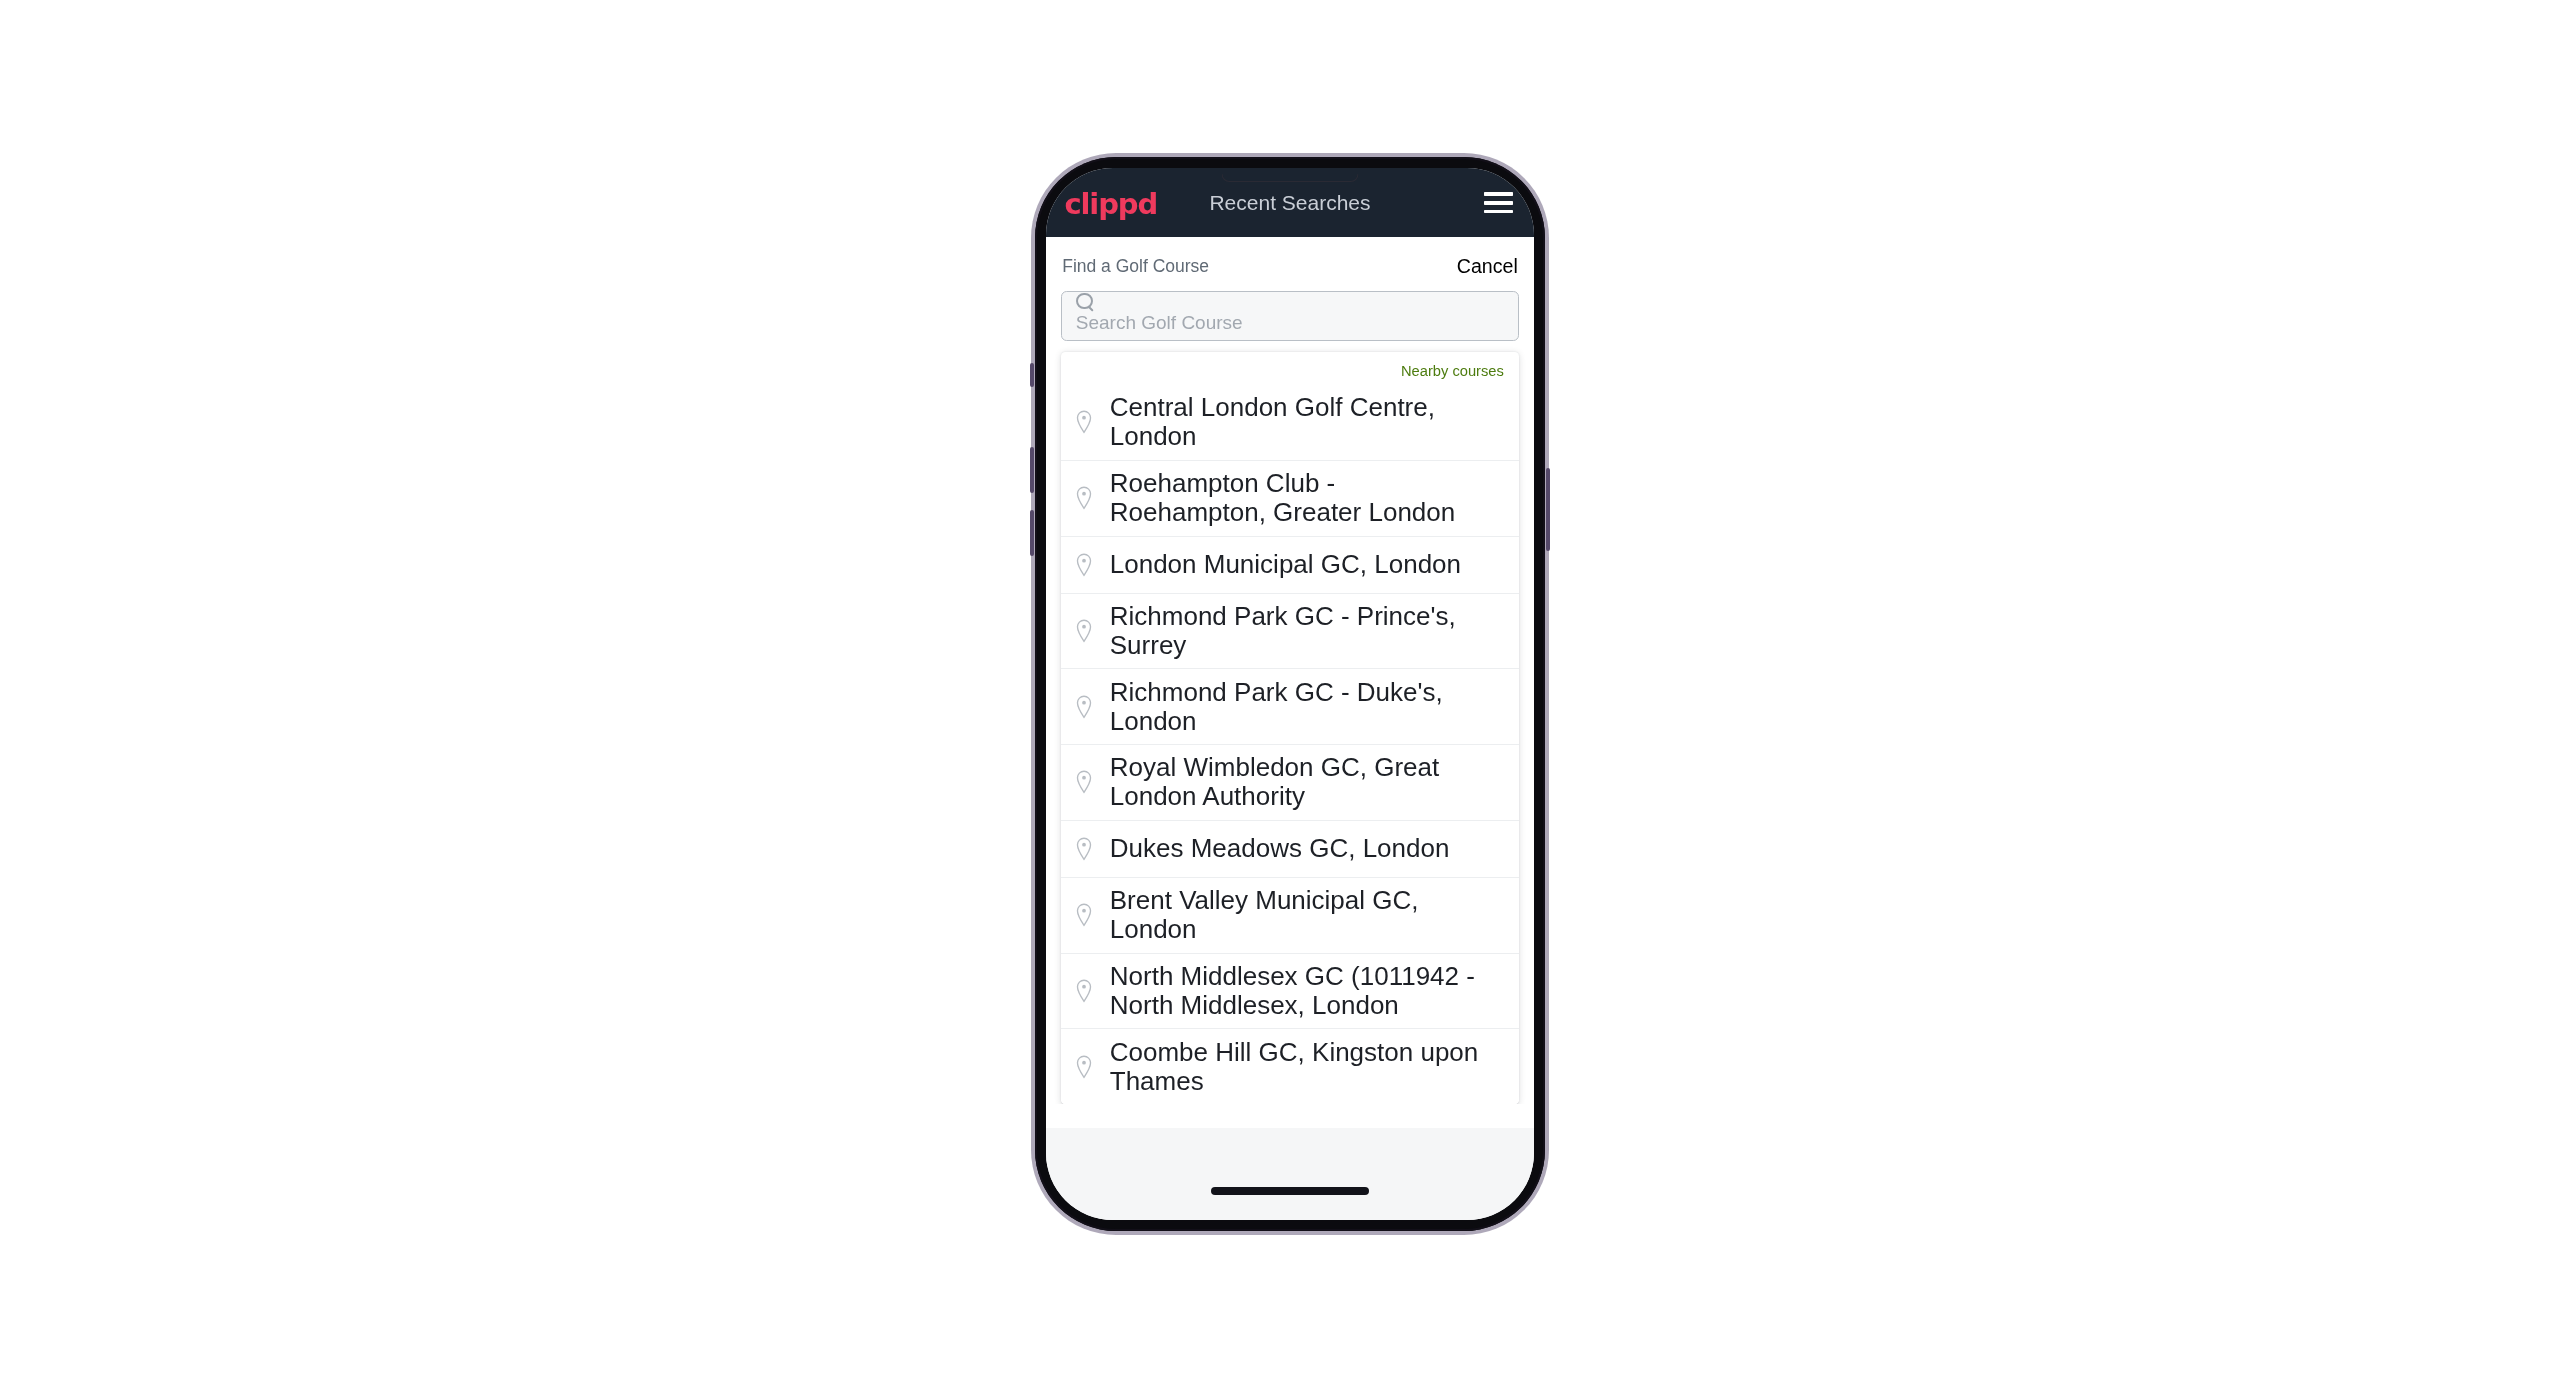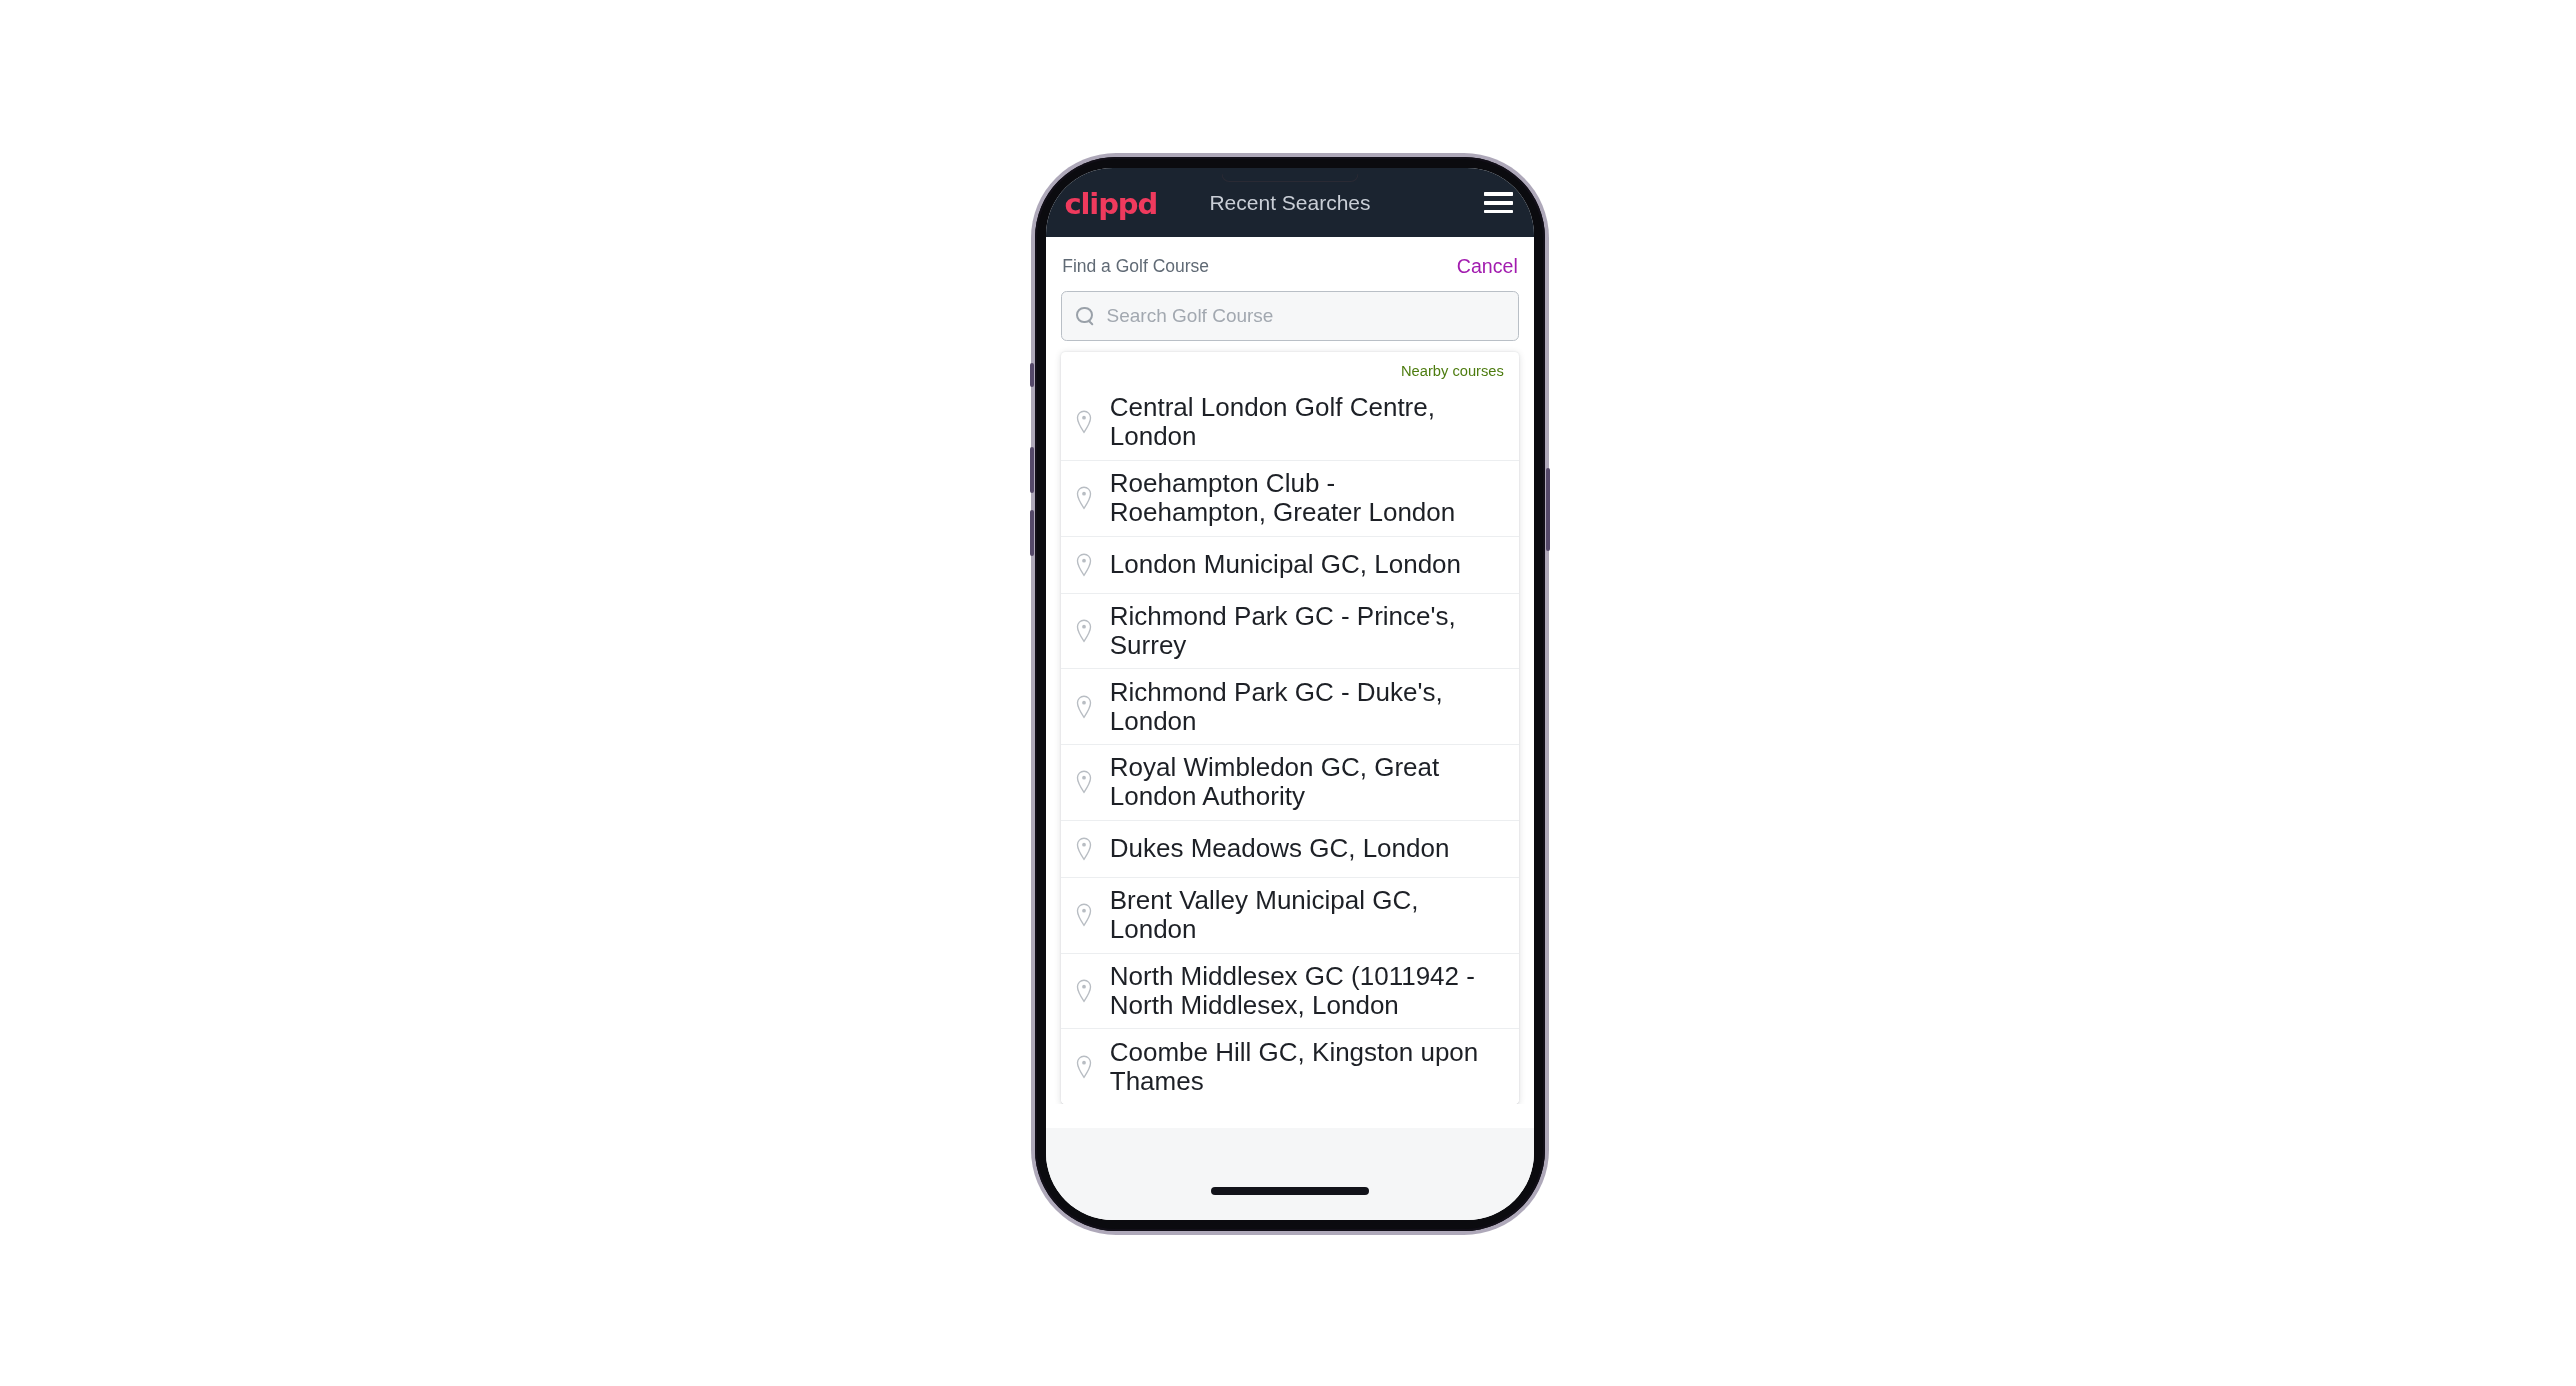--- a/index.html
+++ b/index.html
@@ -145,34 +145,34 @@
     align-items: center;
     justify-content: space-between;
     padding: 18px 9.8px 8.4px 9.8px;
   }
   .sheet-label {
     font-size: 17.5px;
     color: #606a75;
   }
   .cancel-btn {
     font-size: 19.6px;
-    color: #a21caf;
+    color: #000000;
     cursor: pointer;
   }
 
   .search-box {
     position: relative;
     margin: 4.2px 8.4px 0 8.4px;
     height: 50px;
     background: #f6f7f8;
     border: 1.4px solid #b9bfc6;
     border-radius: 5.6px;
     display: flex;
-    align-items: center;
     padding: 0 14px;
+    flex-direction: column;
   }
   .search-icon {
     width: 19.6px;
     height: 19.6px;
     flex: 0 0 19.6px;
     margin-right: 11.2px;
     position: relative;
   }
   .search-icon::before {
     content: "";

